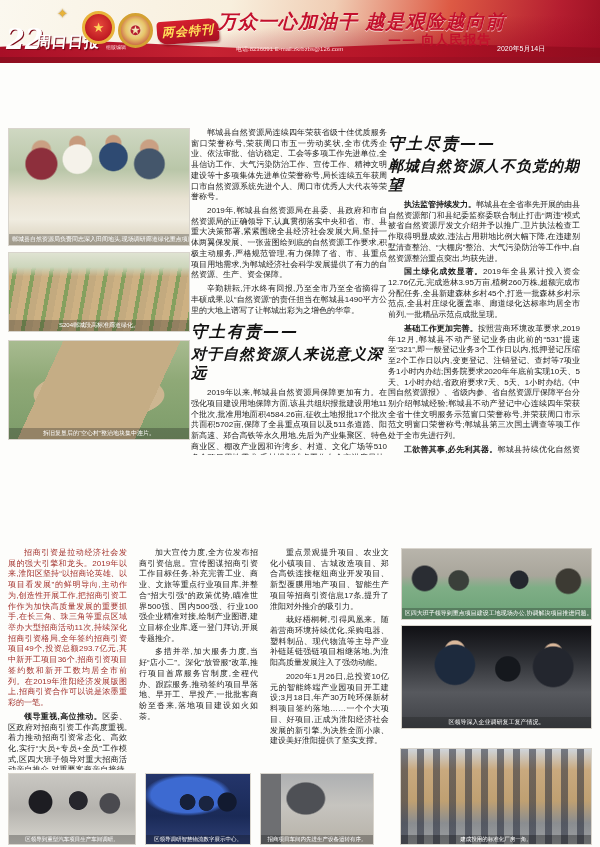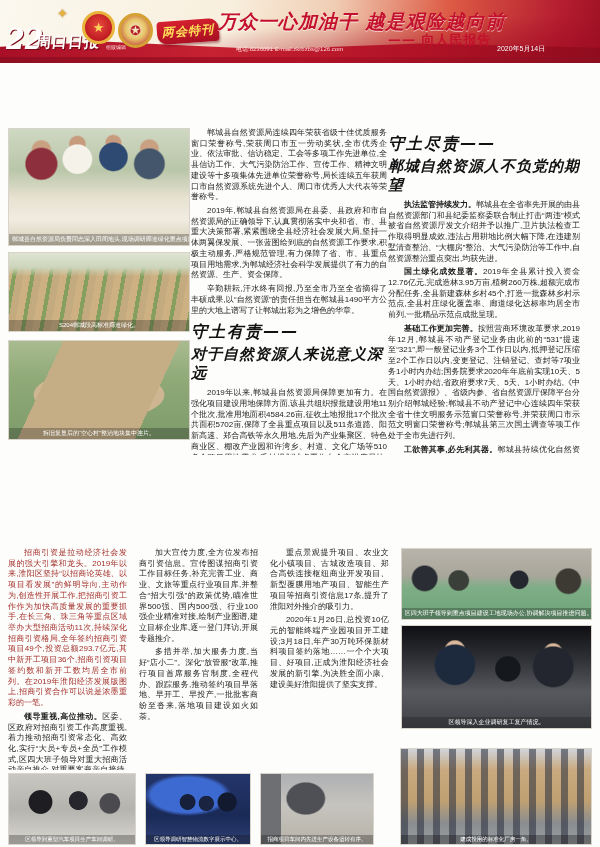--- a/index.html
+++ b/index.html
@@ -256,20 +256,21 @@
     <div class="tcol">
       <p class="para red">招商引资是拉动经济社会发展的强大引擎和龙头。2019年以来,淮阳区坚持“以招商论英雄、以项目看发展”的鲜明导向,主动作为,创造性开展工作,把招商引资工作作为加快高质量发展的重要抓手,在长三角、珠三角等重点区域举办大型招商活动11次,持续深化招商引资格局,全年签约招商引资项目49个,投资总额293.7亿元,其中新开工项目36个,招商引资项目签约数和新开工数均居全市前列。在2019年淮阳经济发展版图上,招商引资合作可以说是浓墨重彩的一笔。</p>
       <p class="para"><b>领导重视,高位推动。</b><span>区委、区政府对招商引资工作高度重视,着力推动招商引资常态化、高效化,实行“大员+专员+全员”工作模式,区四大班子领导对重大招商活动亲自推介,对重要客商亲自接待,对重大项目亲自督导,增强了客商投资淮阳的信心,提升了招商项目的落地率,促进了重点项目如期推进。2019年,县处级领导带队外出招商43次,接待来淮考察团58次,成功签约了环保装备项目、风力发电项目、万邦农贸城项目、华大基因—华中检测产业基地项目,中兴国际区域级物流园区等一批重大项目。</span></p>
     </div>
     <div class="tcol">
       <p class="para">加大宣传力度,全方位发布招商引资信息。宣传图谋招商引资工作目标任务,补充完善工业、商业、文旅等重点行业项目库,并整合“招大引强”的政策优势,瞄准世界500强、国内500强、行业100强企业精准对接,绘制产业图谱,建立目标企业库,逐一登门拜访,开展专题推介。</p>
       <p class="para">多措并举,加大服务力度,当好“店小二”。深化“放管服”改革,推行项目首席服务官制度,全程代办、跟踪服务,推动签约项目早落地、早开工、早投产,一批批客商纷至沓来,落地项目建设如火如荼。</p>
     </div>
     <div class="tcol">
       <p class="para">重点景观提升项目、农业文化小镇项目、古城改造项目、郑合高铁连接枢纽商业开发项目、新型覆膜用地产项目、智能生产项目等招商引资信息17条,提升了淮阳对外推介的吸引力。</p>
+      <p class="para">栽好梧桐树,引得凤凰来。随着营商环境持续优化,采购电器、塑料制品、现代物流等主导产业补链延链强链项目相继落地,为淮阳高质量发展注入了强劲动能。</p>
       <p class="para">2020年1月26日,总投资10亿元的智能终端产业园项目开工建设;3月18日,年产30万吨环保新材料项目签约落地……一个个大项目、好项目,正成为淮阳经济社会发展的新引擎,为决胜全面小康、建设美好淮阳提供了坚实支撑。</p>
     </div>
     <div class="pcol">
       <div class="photo ph-site">
         <div class="cap">区四大班子领导到重点项目建设工地现场办公,协调解决项目推进问题。</div>
       </div>
       <div class="photo ph-indoor">
         <div class="cap">区领导深入企业调研复工复产情况。</div>
       </div>
     </div>

